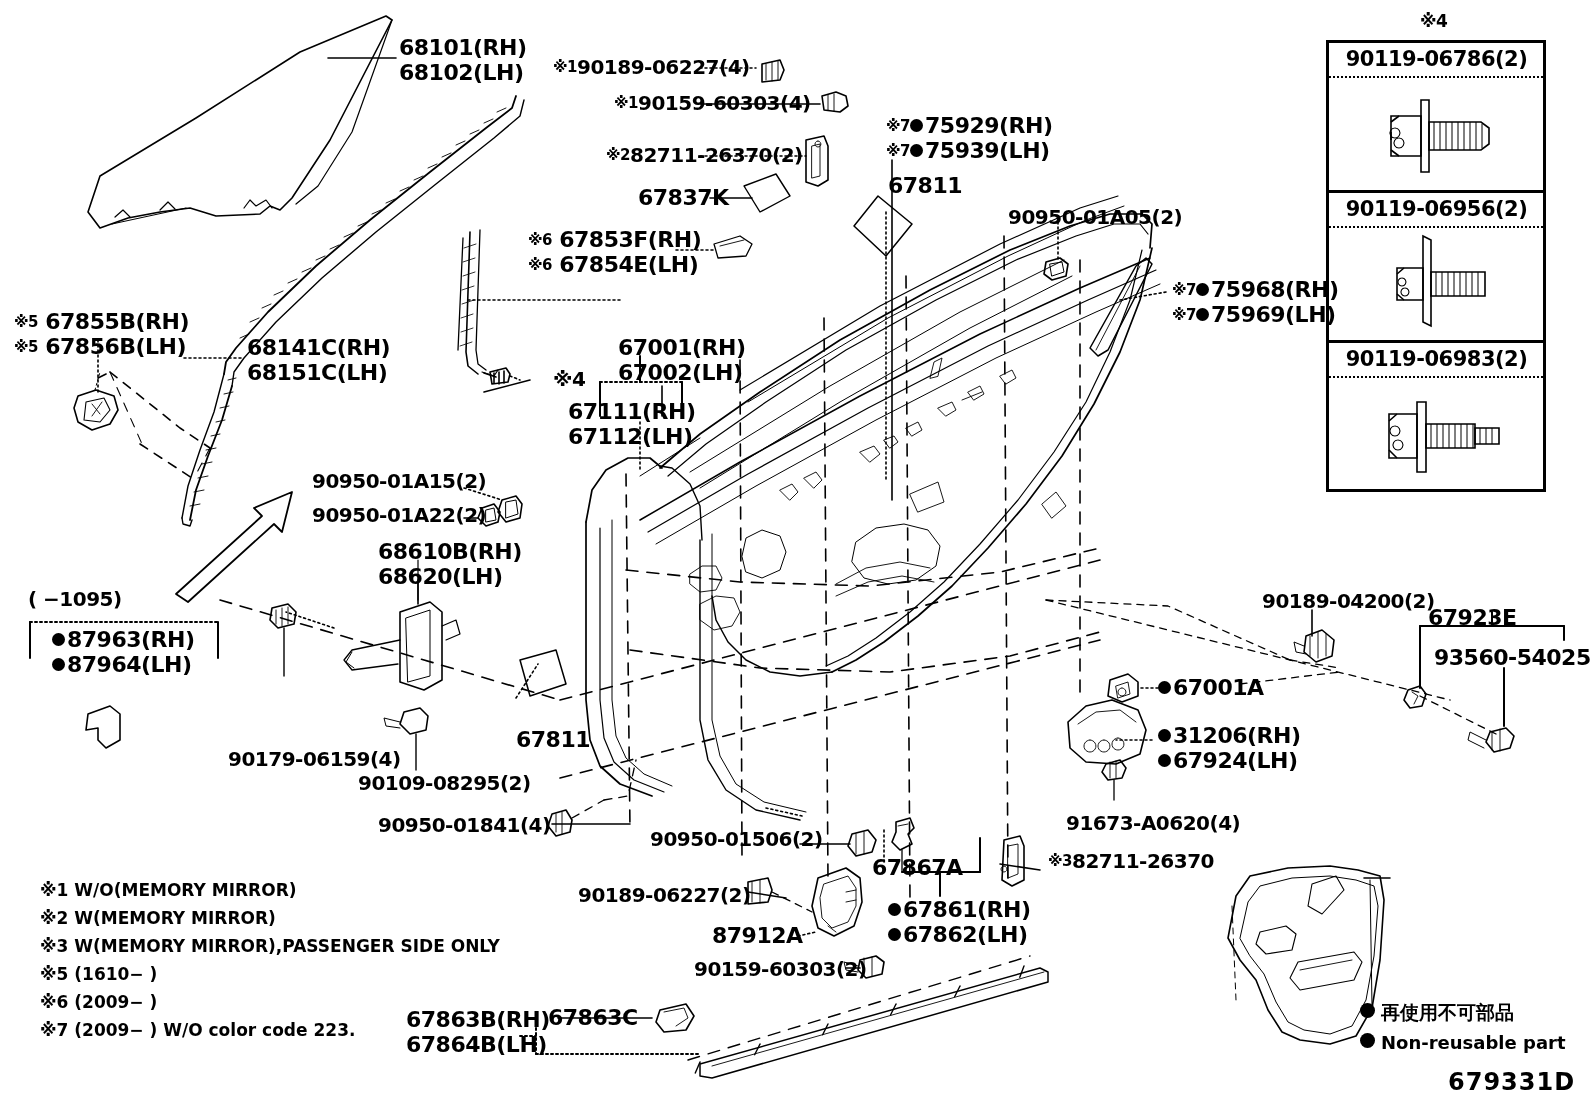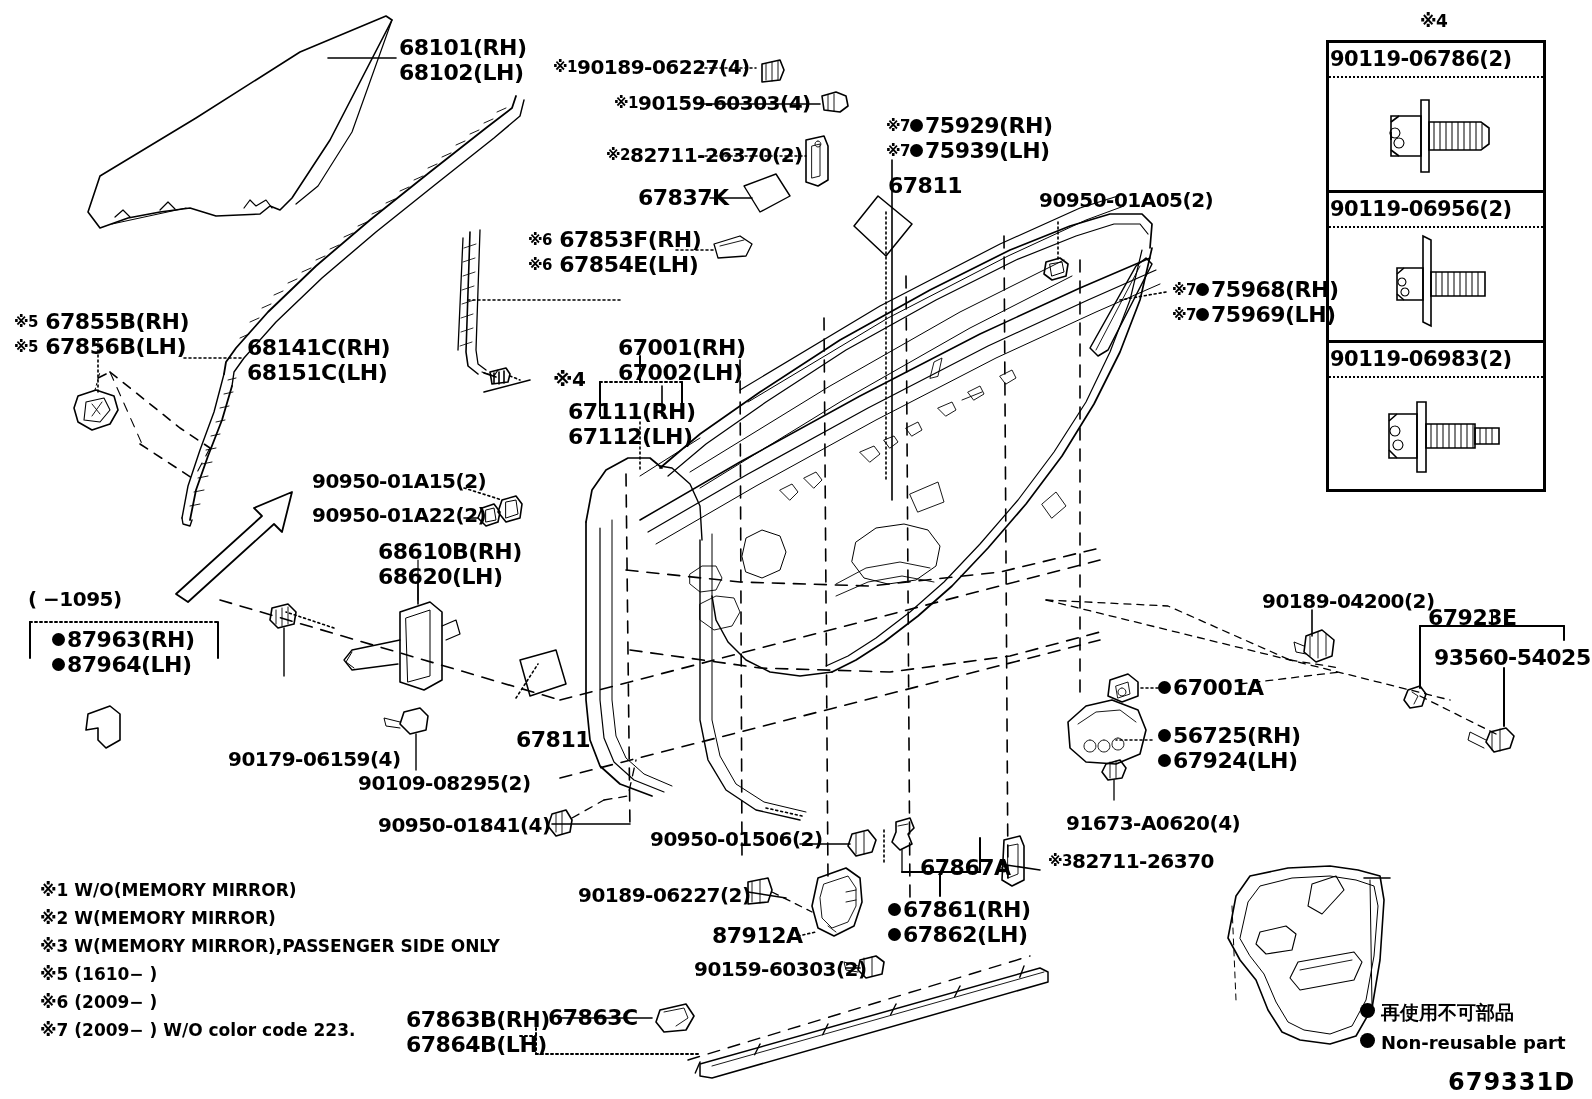--- a/index.html
+++ b/index.html
@@ -13,21 +13,21 @@
   .pn-s{font-size:20px;}
   .note{font-size:17px;font-weight:bold;letter-spacing:0px;}
   .mark{font-size:15px;font-weight:bold;vertical-align:2px;}
   .dot{display:inline-block;width:13px;height:13px;border-radius:50%;
        background:#000;vertical-align:1px;margin-right:2px;}
   .diagcode{position:absolute;font-size:24px;font-weight:bold;letter-spacing:1px;}
   svg{position:absolute;left:0;top:0;overflow:visible;}
   .boxtbl{position:absolute;border:3px solid #000;box-sizing:border-box;}
   .boxrow{border-bottom:3px solid #000;box-sizing:border-box;position:relative;}
   .boxrow:last-child{border-bottom:none;}
-  .boxcap{text-align:left;font-size:21px;font-weight:bold;letter-spacing:-0.5px;
+  .boxcap{text-align:center;font-size:21px;font-weight:bold;letter-spacing:-0.5px;
           padding:4px 0 5px 1px;border-bottom:2px dotted #000;}
   .boxart{height:108px;position:relative;}
 </style>
 </head>
 <body>
 
 <div id="stage">
 
 <svg width="1592" height="1099" viewBox="0 0 1592 1099">
   <g fill="none" stroke="#000" stroke-width="1.6" stroke-linejoin="round" stroke-linecap="round">
@@ -487,21 +487,21 @@
 
 <div class="lbl pn" style="left:888px;top:174px;">
   <span>67811</span>
 </div>
 
 <div class="lbl pn" style="left:886px;top:114px;">
   <span class="mark">※7</span><span class="dot"></span><span>75929(RH)</span><br>
   <span class="mark">※7</span><span class="dot"></span><span>75939(LH)</span>
 </div>
 
-<div class="lbl pn-s" style="left:1008px;top:189px;margin-left:31px;">
+<div class="lbl pn-s" style="left:1008px;top:206px;">
   <span>90950-01A05(2)</span>
 </div>
 
 <div class="lbl pn" style="left:1172px;top:278px;">
   <span class="mark">※7</span><span class="dot"></span><span>75968(RH)</span><br>
   <span class="mark">※7</span><span class="dot"></span><span>75969(LH)</span>
 </div>
 
 <div class="lbl pn-s" style="left:312px;top:470px;">
   <span>90950-01A15(2)</span>
@@ -536,21 +536,21 @@
 </div>
 
 <div class="lbl pn" style="left:712px;top:924px;">
   <span>87912A</span>
 </div>
 
 <div class="lbl pn-s" style="left:694px;top:958px;">
   <span>90159-60303(2)</span>
 </div>
 
-<div class="lbl pn" style="left:872px;top:856px;margin-left:48px;">
+<div class="lbl pn" style="left:872px;top:856px;">
   <span>67867A</span>
 </div>
 
 <div class="lbl pn" style="left:888px;top:898px;">
   <span class="dot"></span><span>67861(RH)</span><br>
   <span class="dot"></span><span>67862(LH)</span>
 </div>
 
 <div class="lbl pn-s" style="left:1048px;top:850px;">
   <span class="mark">※3</span><span>82711-26370</span>
@@ -578,21 +578,21 @@
 
 <div class="lbl pn" style="left:1434px;top:646px;">
   <span>93560-54025</span>
 </div>
 
 <div class="lbl pn" style="left:1158px;top:676px;">
   <span class="dot"></span><span>67001A</span>
 </div>
 
 <div class="lbl pn" style="left:1158px;top:724px;">
-  <span class="dot"></span><span>56725(RH)</span><br>
+  <span class="dot"></span><span>31206(RH)</span><br>
   <span class="dot"></span><span>67924(LH)</span>
 </div>
 
 <div class="lbl pn-s" style="left:1066px;top:812px;">
   <span>91673-A0620(4)</span>
 </div>
 
 <div class="lbl pn" style="left:406px;top:1008px;">
   <span>67863B(RH)</span><br>
   <span>67864B(LH)</span>

